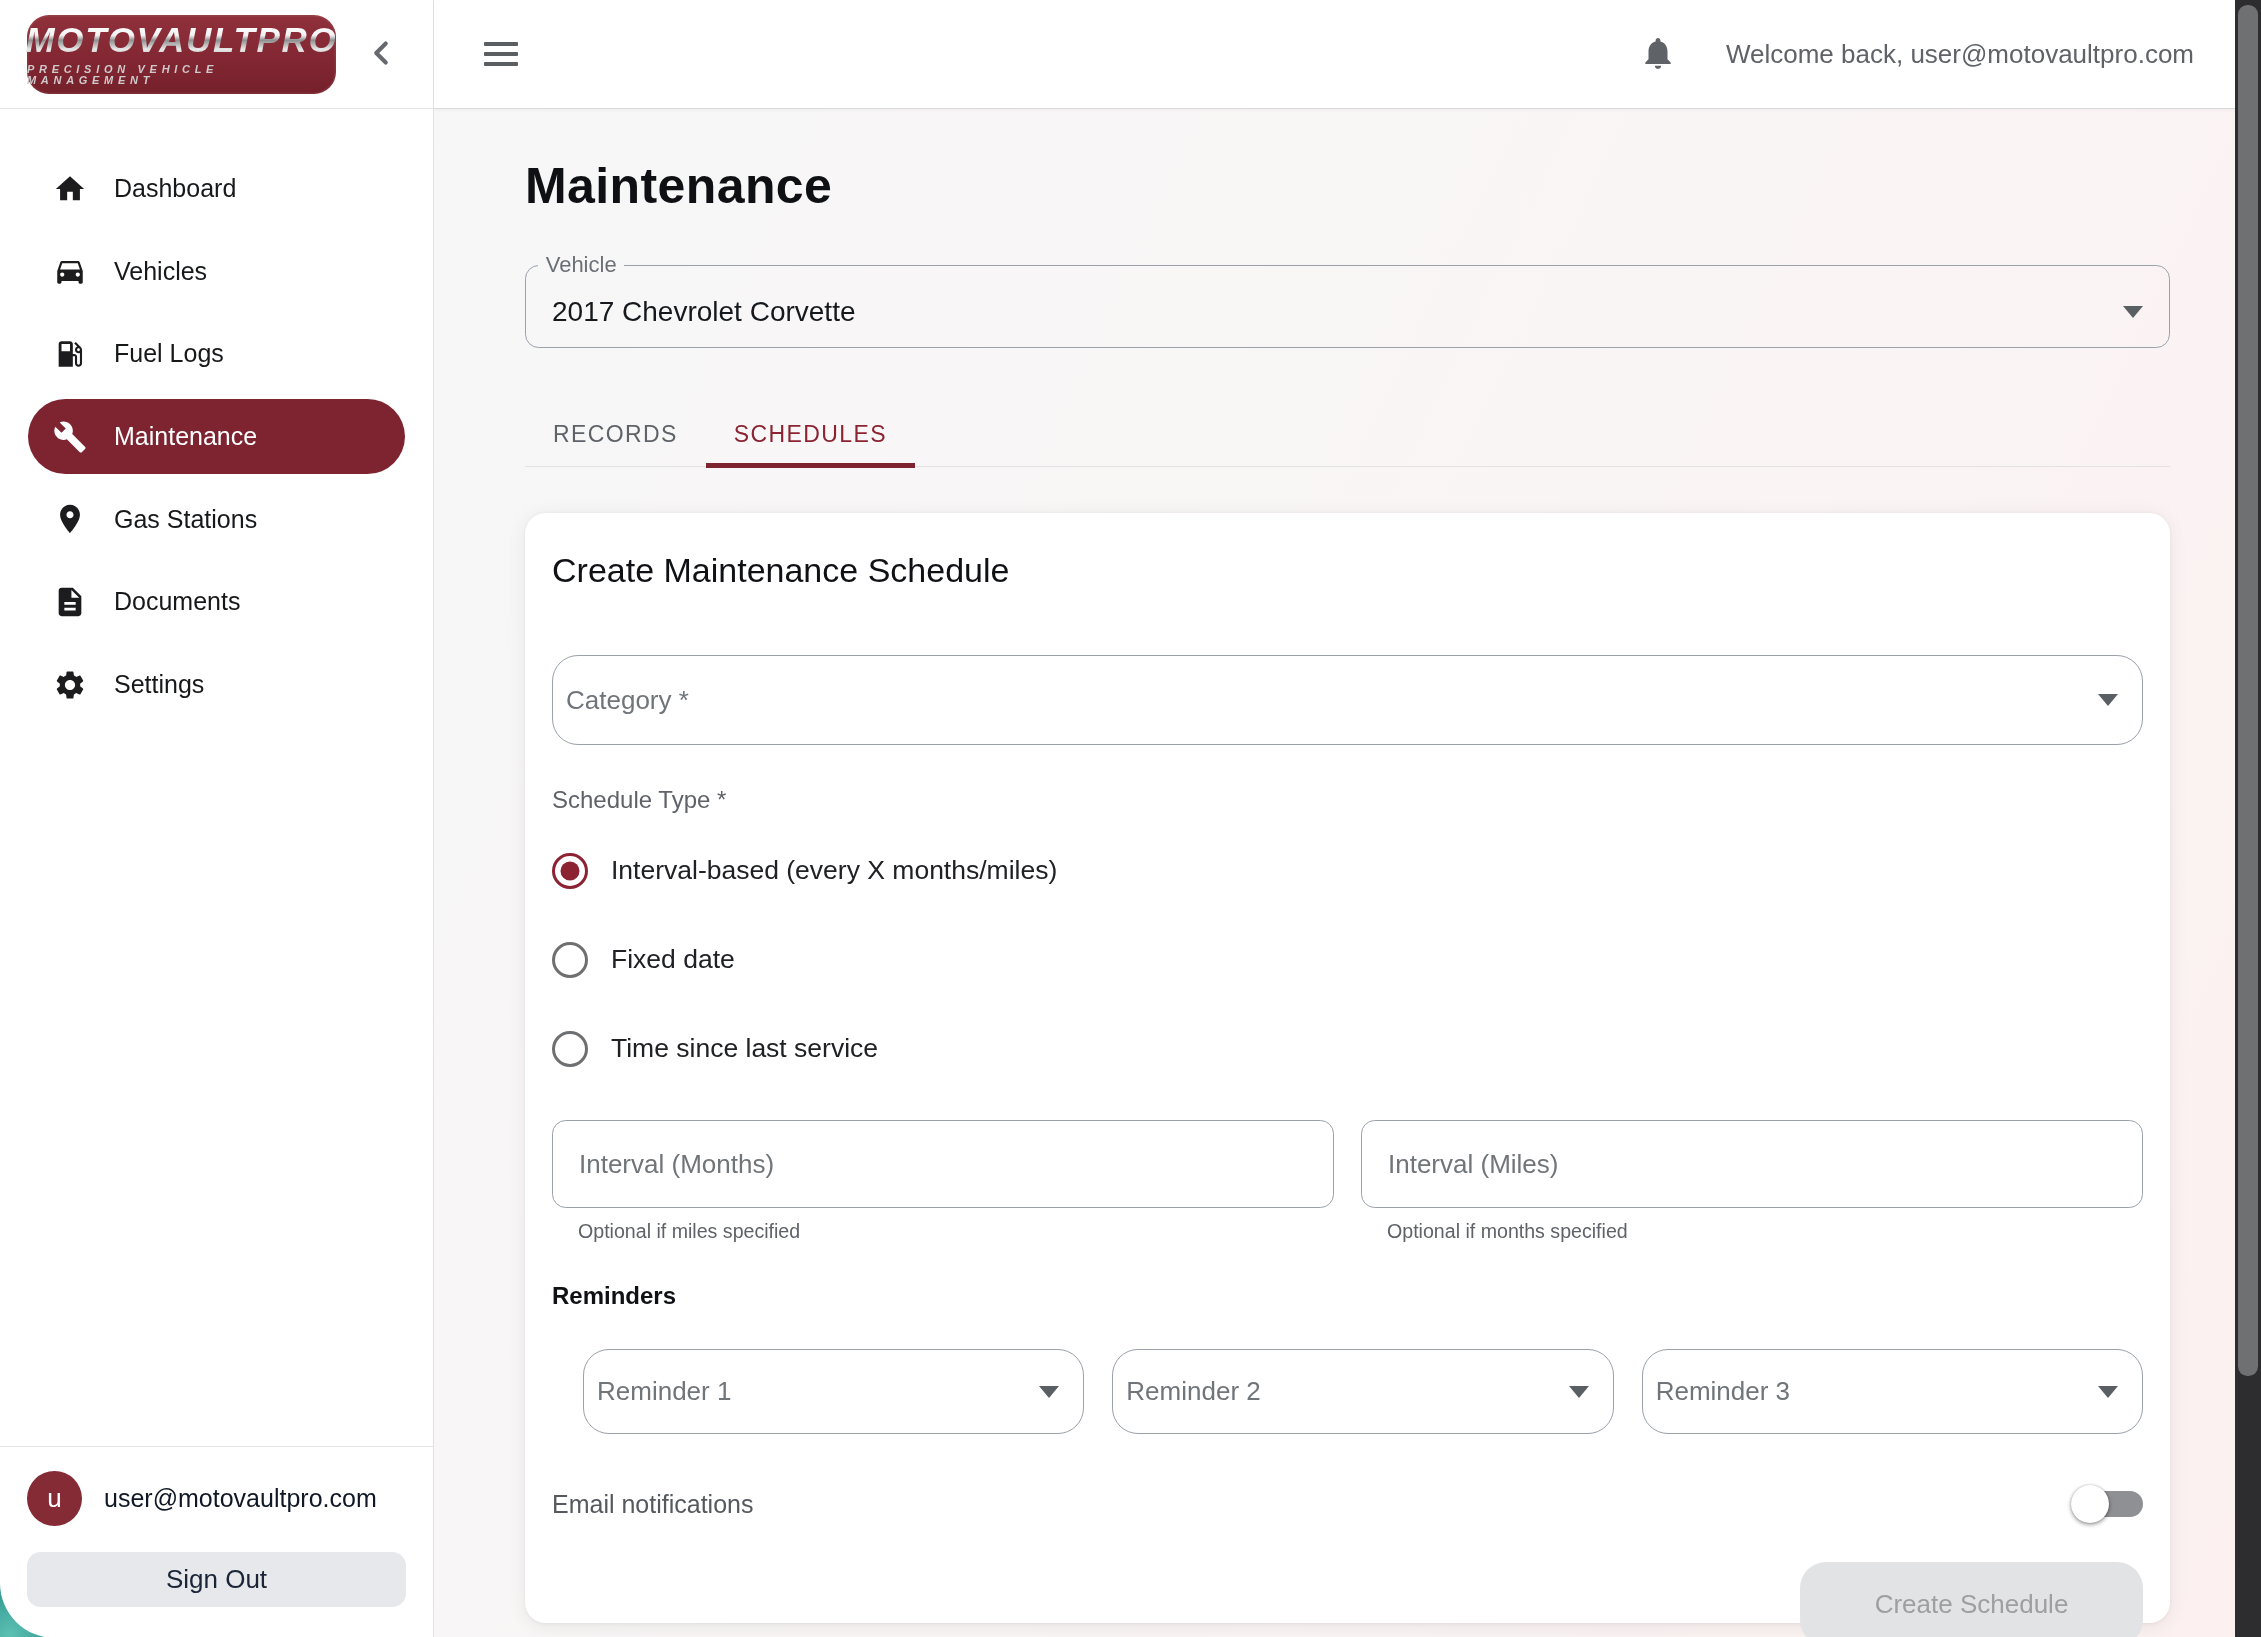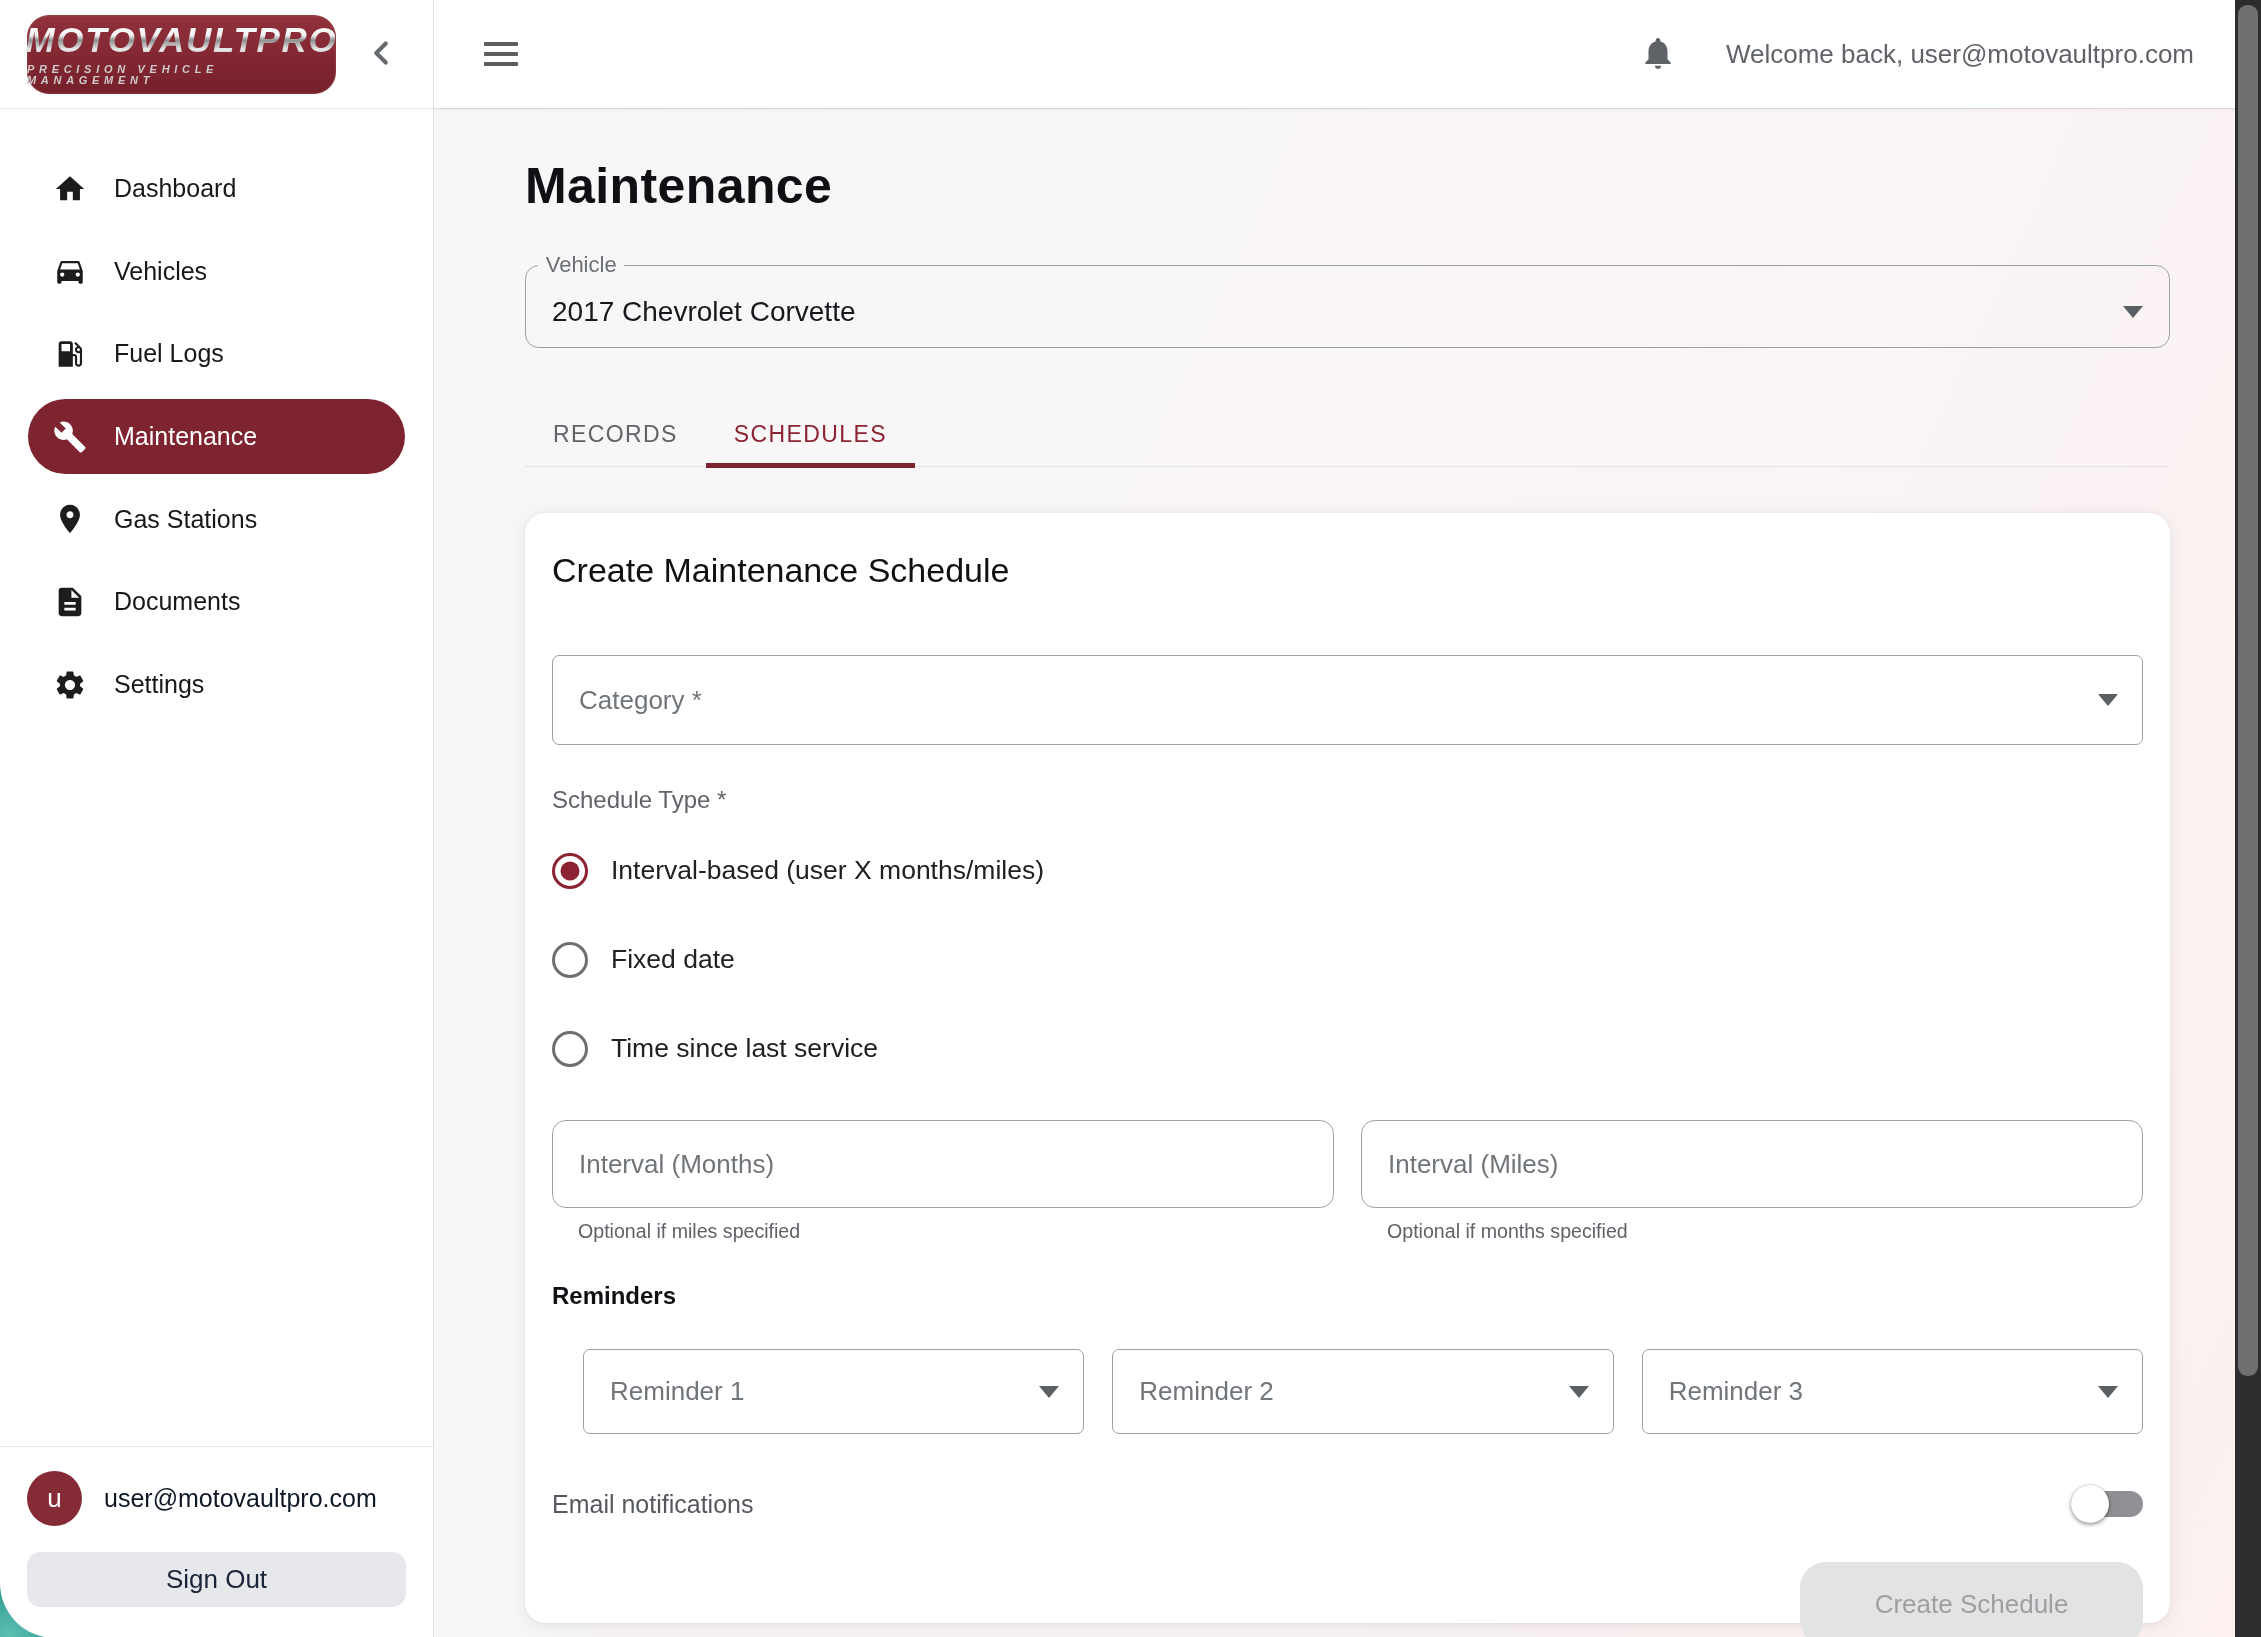--- a/index.html
+++ b/index.html
@@ -124,22 +124,22 @@
 
   
   .card {
     margin-top: 46px; background: #ffffff; border-radius: 20.5px;
     box-shadow: 0 3.4px 19px rgba(0,0,0,0.07), 0 0.9px 3.4px rgba(0,0,0,0.05);
     padding: 38px 27px 60px 27px; height: 1110px;
   }
   .card-title { font-size: 34px; font-weight: 400; color: #101114; }
 
   .field {
-    position: relative; height: 90px; border: 1.7px solid #9aa1a9; border-radius: 7px;
-    background: #ffffff; display: flex; align-items: center; padding: 0 24px 0 26px;
+    position: relative; height: 90px; border: 1.7px solid #9aa1a9; border-radius: 26px;
+    background: #ffffff; display: flex; align-items: center; padding: 0 24px 0 13px;
   }
   .field .ph { font-size: 26px; color: #70757a; }
   .category-field { margin-top: 65px; width: 100%; cursor: pointer; }
 
   .group-label { margin-top: 41px; font-size: 24px; color: #5f6368; }
 
   .radio-row { display: flex; align-items: center; height: 89px; cursor: pointer; }
   .radio-group { margin-top: 12px; }
   .radio-circle {
     width: 36px; height: 36px; border-radius: 50%; border: 3.4px solid #6e6f71;
@@ -323,21 +323,21 @@
         <div class="field category-field">
           <span class="ph">Category *</span>
           <span class="caret"></span>
         </div>
 
         <div class="group-label">Schedule Type *</div>
 
         <div class="radio-group">
           <label class="radio-row selected">
             <span class="radio-circle"></span>
-            <span class="radio-label">Interval-based (user X months/miles)</span>
+            <span class="radio-label">Interval-based (every X months/miles)</span>
           </label>
           <label class="radio-row">
             <span class="radio-circle"></span>
             <span class="radio-label">Fixed date</span>
           </label>
           <label class="radio-row">
             <span class="radio-circle"></span>
             <span class="radio-label">Time since last service</span>
           </label>
         </div>

